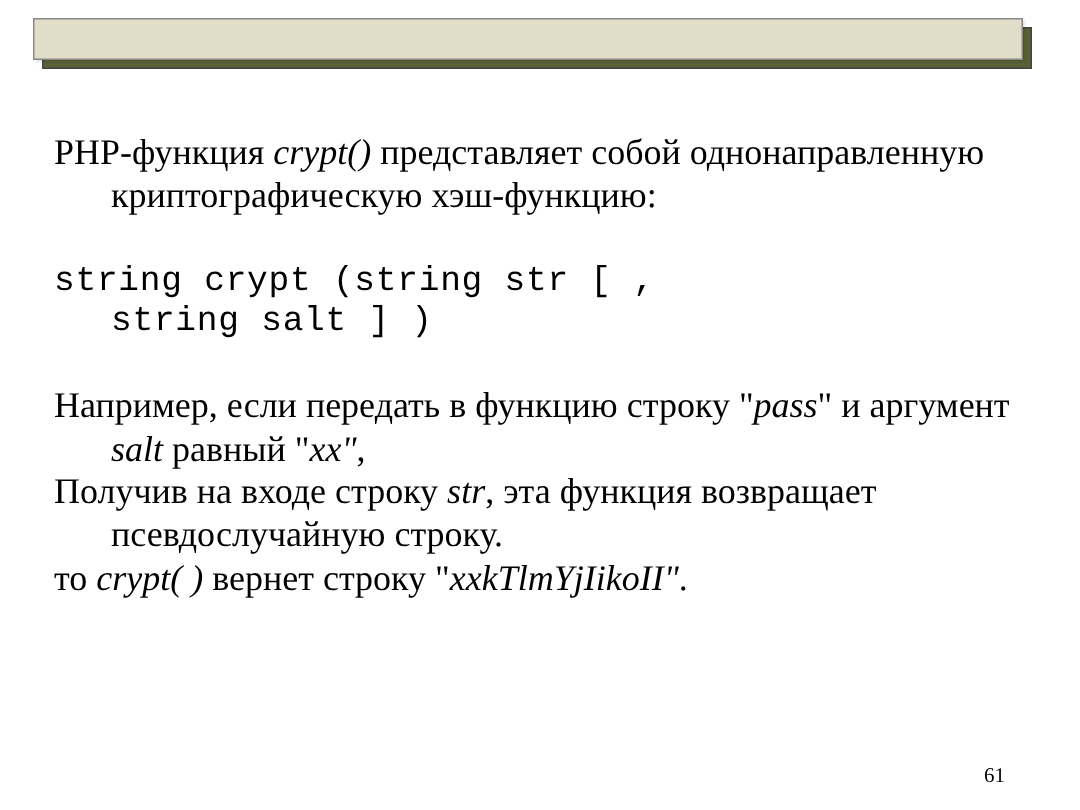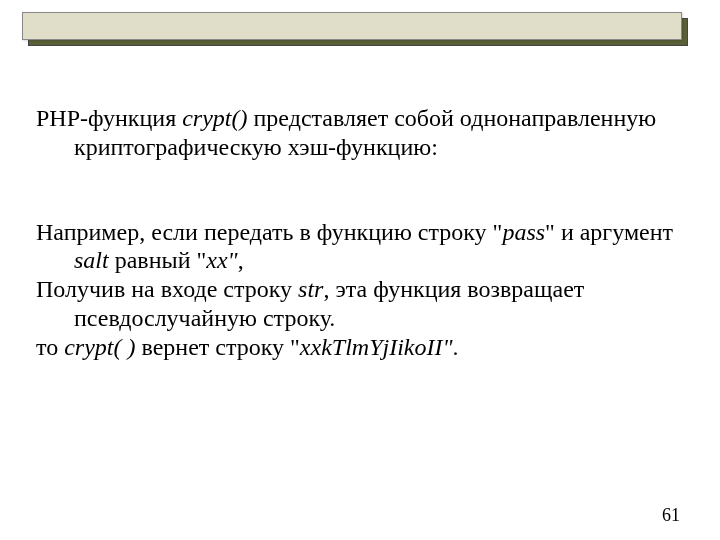--- a/index.html
+++ b/index.html
@@ -29,21 +29,21 @@
       position: absolute;
       top: 18px;
       left: 28px;
       width: 660px;
       height: 28px;
       background: #5a6138;
       border: 1px solid #444;
     }
     .content {
       position: absolute;
-      top: 104px;
+      top: 88px;
       left: 36px;
       right: 36px;
       font-size: 24px;
       line-height: 1.2;
       color: #000;
     }
     .indent-block {
       padding-left: 38px;
       text-indent: -38px;
     }
@@ -57,41 +57,45 @@
       font-family: 'Courier New', Courier, monospace;
       font-size: 23px;
       letter-spacing: 0.5px;
     }
     .spacer {
       height: 28px;
     }
     .page-num {
       position: absolute;
       bottom: 14px;
-      right: 40px;
-      font-size: 18px;
+      right: 50px;
+      font-size: 14px;
       color: #000;
     }
   </style>
 </head>
 <body>
 
 <div class="top-bar-green"></div>
 <div class="top-bar"></div>
 
 <div class="content">
 
   <div class="indent-block">
     <span>PHP-функция </span><span class="italic">crypt()</span><span> представляет собой</span>
     <span>однонаправленную криптографическую</span>
     <span>хэш-функцию:</span>
   </div>
 
   <div class="spacer"></div>
 
+  <div class="mono">
+    <div>string crypt (string  str [ ,</div>
+    <div class="indent-block-simple">string  salt ] )</div>
+  </div>
 
   <div class="spacer"></div>
 
   <div class="indent-block">
     <span>Например, если передать в функцию строку</span>
     <span>"</span><span class="italic">pass</span><span>" и аргумент </span><span class="italic">salt</span><span> равный "</span><span class="italic">xx"</span><span>,</span>
   </div>
 
   <div class="indent-block">
     <span>Получив на входе строку </span><span class="italic">str</span><span>, эта функция</span>

